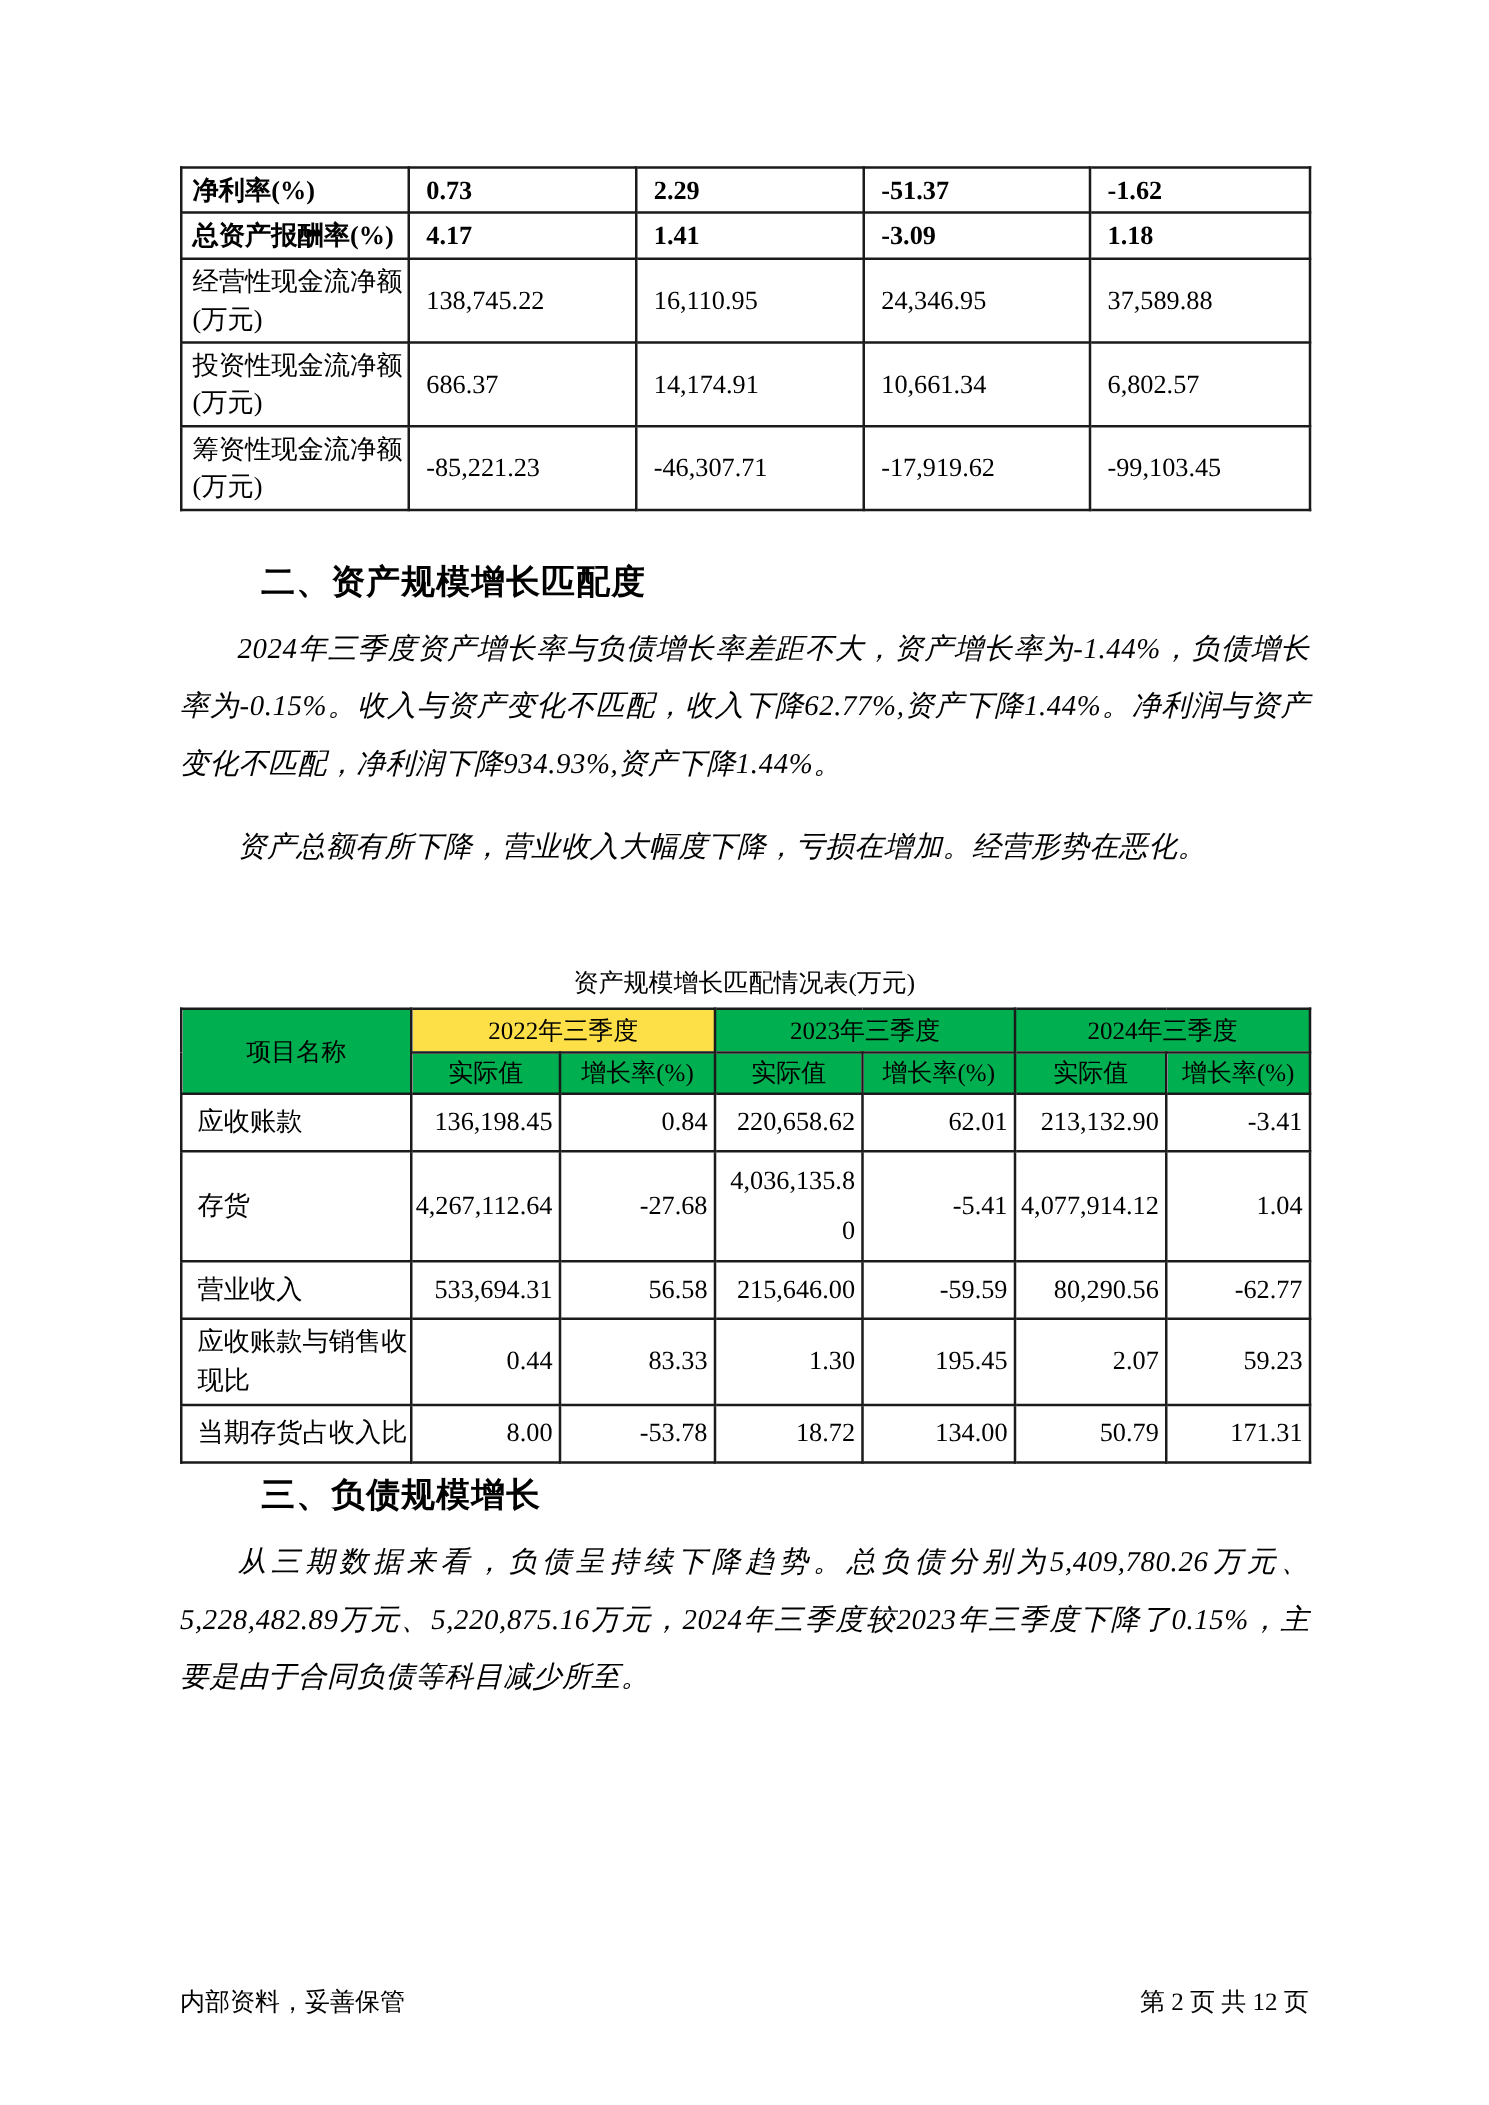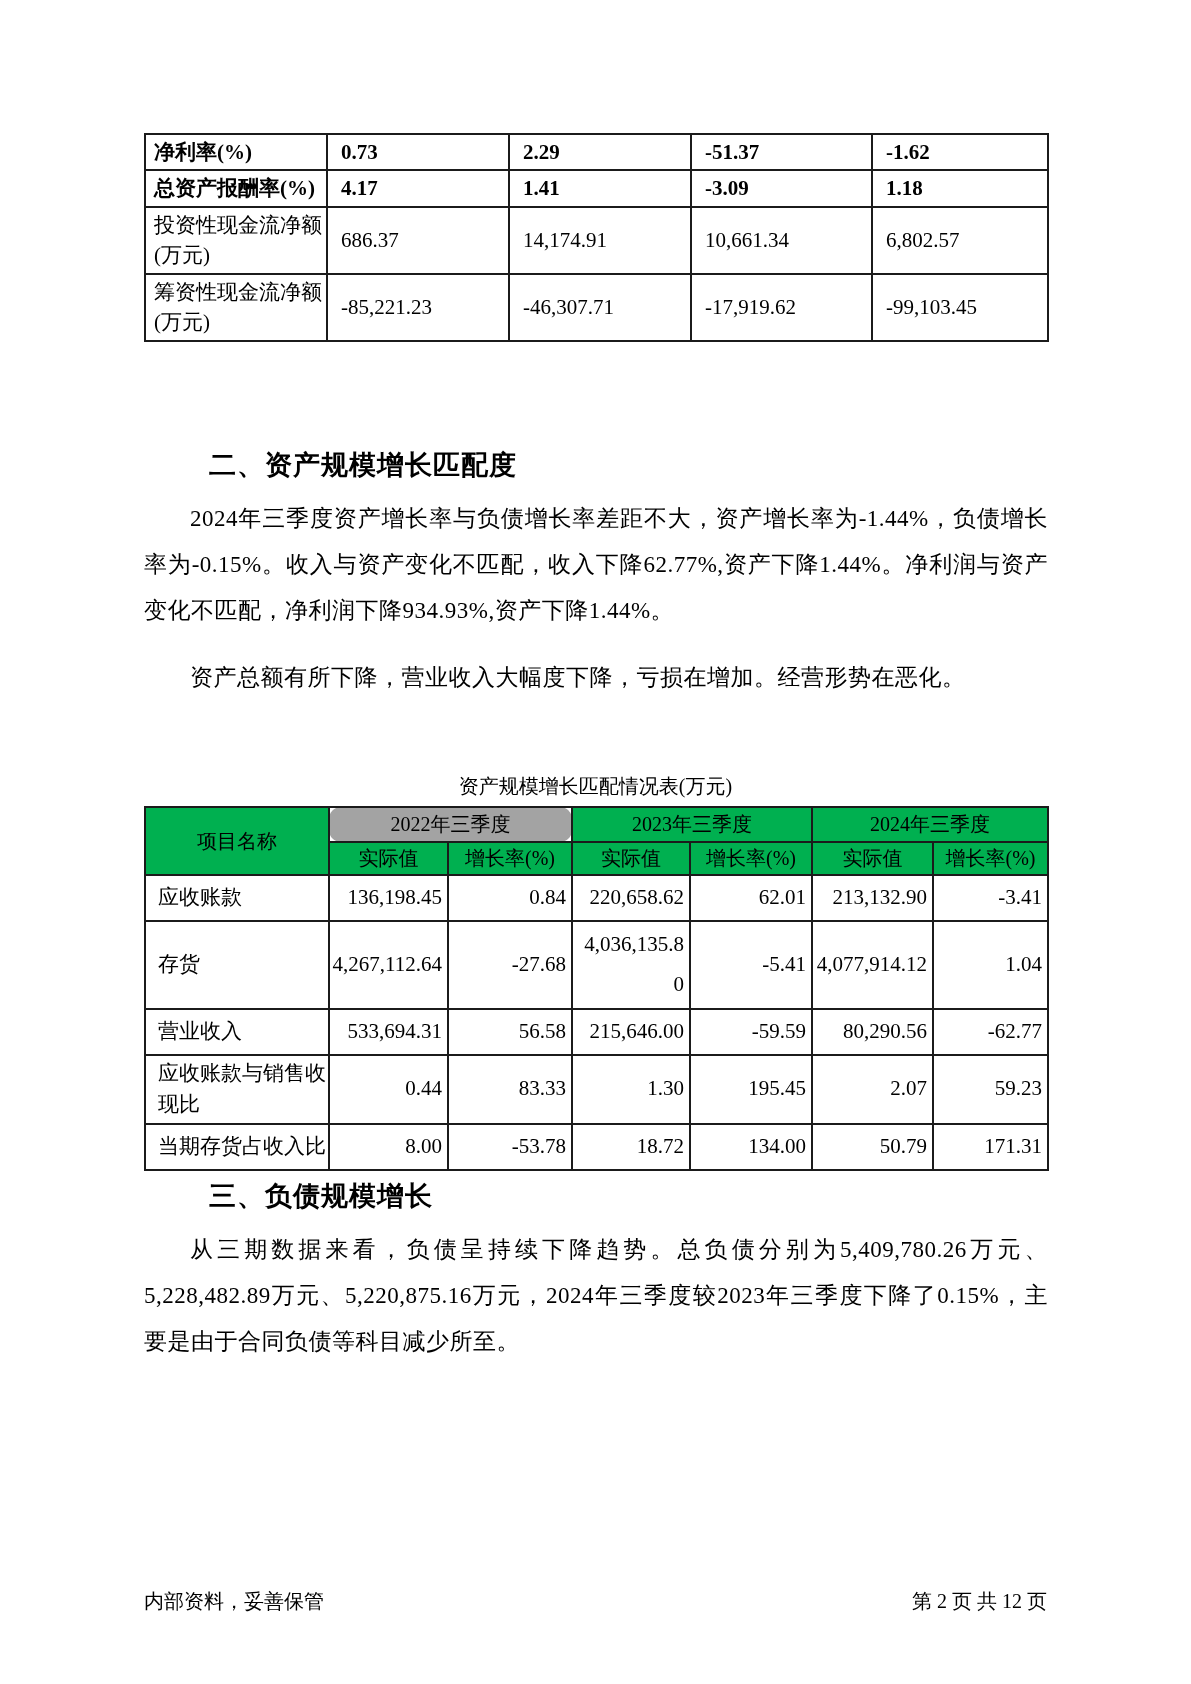--- a/index.html
+++ b/index.html
@@ -59,20 +59,21 @@
     font-family: "Liberation Sans", "DejaVu Sans", sans-serif;
     font-weight: 700; font-size: 27px;
     padding-left: 65px; box-sizing: border-box;
     letter-spacing: 1px;
   }
   .para {
     position: absolute; left: 144px; width: 904px;
     font-size: 23px; line-height: 46px;
     text-indent: 2em; text-align: justify;
     letter-spacing: 0.5px;
+    font-style: italic;
   }
 
   
   .footer-left  { position: absolute; left: 144px;  top: 1588px; font-size: 20px; }
   .footer-right { position: absolute; right: 144px; top: 1588px; font-size: 20px; }
 </style>
 </head>
 <body>
 
 <div class="page">
@@ -94,20 +95,27 @@
         <td class="val">-1.62</td>
       </tr>
       <tr class="short">
         <td class="lbl">总资产报酬率(%)</td>
         <td class="val">4.17</td>
         <td class="val">1.41</td>
         <td class="val">-3.09</td>
         <td class="val">1.18</td>
       </tr>
       <tr class="tall">
+        <td class="lbl">经营性现金流净额(万元)</td>
+        <td class="val">138,745.22</td>
+        <td class="val">16,110.95</td>
+        <td class="val">24,346.95</td>
+        <td class="val">37,589.88</td>
+      </tr>
+      <tr class="tall">
         <td class="lbl">投资性现金流净额(万元)</td>
         <td class="val">686.37</td>
         <td class="val">14,174.91</td>
         <td class="val">10,661.34</td>
         <td class="val">6,802.57</td>
       </tr>
       <tr class="tall">
         <td class="lbl">筹资性现金流净额(万元)</td>
         <td class="val">-85,221.23</td>
         <td class="val">-46,307.71</td>
@@ -129,21 +137,21 @@
         <col style="width:119px">
         <col style="width:124px">
       <col style="width:118px">
         <col style="width:122px">
         <col style="width:121px">
         <col style="width:115px">
     </colgroup>
     <thead>
       <tr class="h1">
         <th rowspan="2" style="background: rgb(0, 176, 80);">项目名称</th>
-        <th colspan="2" style="background: #a3a3a3; border-radius: 12px;">2022年三季度</th>
+        <th colspan="2" style="background: #fde047;">2022年三季度</th>
         <th colspan="2" style="background: rgb(0, 176, 80);">2023年三季度</th>
         <th colspan="2" style="background: rgb(0, 176, 80);">2024年三季度</th>
       </tr>
       <tr class="h2">
         <th style="background: rgb(0, 176, 80);">实际值</th>
         <th style="background: rgb(0, 176, 80);">增长率(%)</th>
         <th style="background: rgb(0, 176, 80);">实际值</th>
         <th style="background: rgb(0, 176, 80);">增长率(%)</th>
         <th style="background: rgb(0, 176, 80);">实际值</th>
         <th style="background: rgb(0, 176, 80);">增长率(%)</th>

